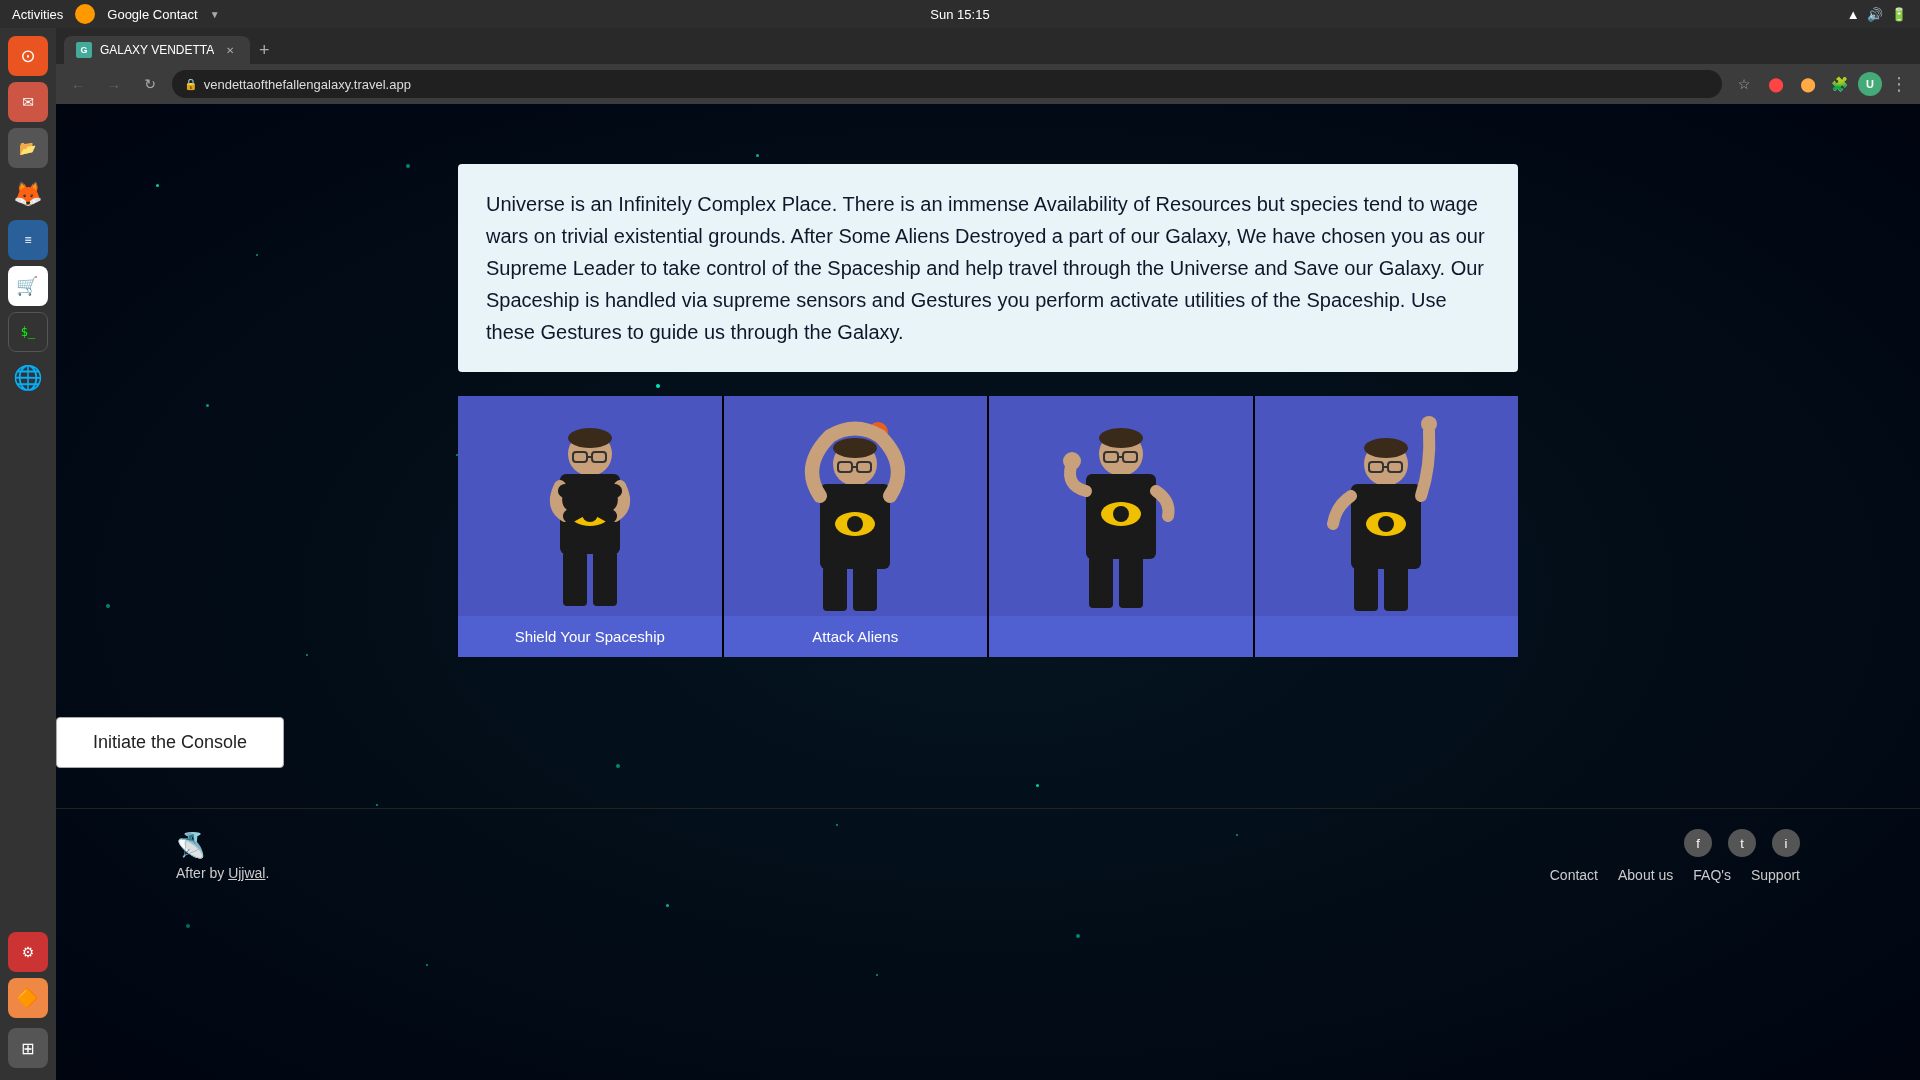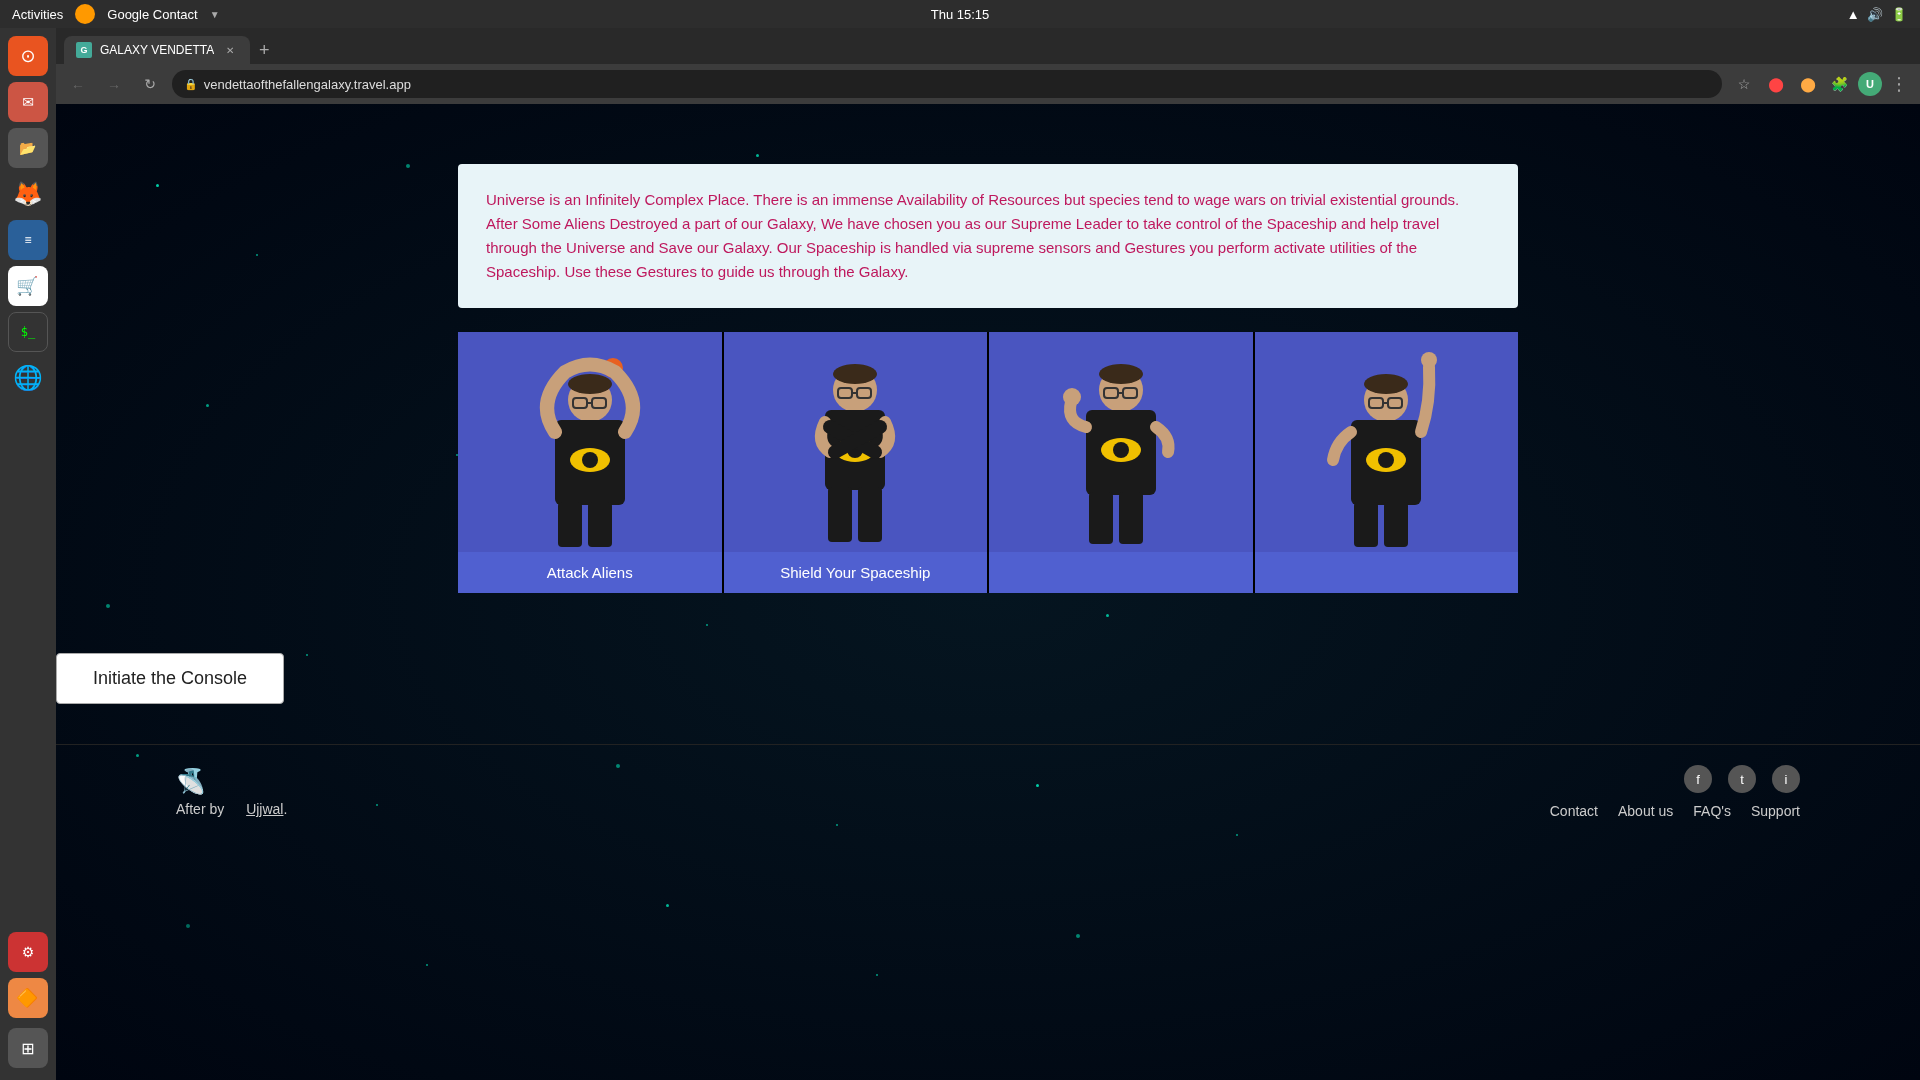--- a/index.html
+++ b/index.html
@@ -185,23 +185,23 @@
     .info-box {
       background: #e8f4f8;
       margin: 60px auto 24px;
       width: 1060px;
       padding: 24px 28px;
       border-radius: 4px;
       position: relative;
       z-index: 2;
     }
     .info-box p {
-      font-size: 15px;
+      font-size: 20px;
       line-height: 1.6;
-      color: #be185d;
+      color: #0f172a;
     }
 
     
     .gesture-row {
       display: flex;
       width: 1060px;
       margin: 0 auto;
       position: relative;
       z-index: 2;
     }
@@ -282,21 +282,20 @@
       transform: rotate(180deg);
       display: inline-block;
     }
     .footer-made {
       color: #ccc;
       font-size: 14px;
     }
     .footer-made a {
       color: #ccc;
       text-decoration: underline;
-      margin-left: 18px;
     }
     .footer-right {
       display: flex;
       flex-direction: column;
       align-items: flex-end;
       gap: 10px;
     }
     .footer-social {
       display: flex;
       gap: 16px;
@@ -323,21 +322,21 @@
 <body>
 
 <div class="os-topbar">
   <div class="os-topbar-left">
     <span>Activities</span>
     <span style="width:20px;height:20px;background:#f90;border-radius:50%;display:inline-block;"></span>
     <span>Google Contact</span>
     <span style="color:#aaa;font-size:10px;">▼</span>
   </div>
   <div class="os-topbar-center">
-    <span>Thu 15:15</span>
+    <span>Sun 15:15</span>
   </div>
   <div class="os-topbar-right">
     <span style="color:#fff;font-size:13px;">▲</span>
     <span style="color:#fff;font-size:13px;">🔊</span>
     <span style="color:#fff;font-size:13px;">🔋</span>
   </div>
 </div>
 
 <div class="sidebar">
   <div class="sidebar-icon ubuntu">
@@ -457,20 +456,50 @@
     </div>
 
     <div class="info-box">
       <p>Universe is an Infinitely Complex Place. There is an immense Availability of Resources but species tend to wage wars on trivial existential grounds. After Some Aliens Destroyed a part of our Galaxy, We have chosen you as our Supreme Leader to take control of the Spaceship and help travel through the Universe and Save our Galaxy. Our Spaceship is handled via supreme sensors and Gestures you perform activate utilities of the Spaceship. Use these Gestures to guide us through the Galaxy.</p>
     </div>
 
     <div class="gesture-row">
 
       <div class="gesture-card">
         <div class="gesture-image">
+          <svg width="110" height="200" viewBox="0 0 110 200">
+
+            <circle cx="55" cy="38" r="22" fill="#c8a07a"></circle>
+
+            <ellipse cx="55" cy="22" rx="22" ry="10" fill="#3a2a1a"></ellipse>
+
+            <rect x="38" y="36" width="14" height="10" rx="3" fill="none" stroke="#333" stroke-width="2"></rect>
+            <rect x="57" y="36" width="14" height="10" rx="3" fill="none" stroke="#333" stroke-width="2"></rect>
+            <line x1="52" y1="41" x2="57" y2="41" stroke="#333" stroke-width="2"></line>
+
+            <rect x="25" y="58" width="60" height="80" rx="6" fill="#1a1a1a"></rect>
+
+            <ellipse cx="55" cy="98" rx="20" ry="12" fill="#f0c000"></ellipse>
+            <ellipse cx="55" cy="98" rx="8" ry="8" fill="#1a1a1a"></ellipse>
+
+            <path d="M25 70 Q15 90 30 100" fill="none" stroke="#c8a07a" stroke-width="12" stroke-linecap="round"></path>
+            <path d="M85 70 Q95 90 80 100" fill="none" stroke="#c8a07a" stroke-width="12" stroke-linecap="round"></path>
+
+            <path d="M30 75 L75 100" stroke="#1a1a1a" stroke-width="14" stroke-linecap="round"></path>
+            <path d="M80 75 L35 100" stroke="#1a1a1a" stroke-width="14" stroke-linecap="round"></path>
+
+            <rect x="28" y="135" width="24" height="55" rx="4" fill="#1a1a1a"></rect>
+            <rect x="58" y="135" width="24" height="55" rx="4" fill="#1a1a1a"></rect>
+          </svg>
+        </div>
+        <div class="gesture-label">Shield Your Spaceship</div>
+      </div>
+
+      <div class="gesture-card">
+        <div class="gesture-image">
 
           <svg width="150" height="200" viewBox="0 0 150 200">
 
             <circle cx="98" cy="16" r="10" fill="#e86020"></circle>
 
             <circle cx="75" cy="48" r="22" fill="#c8a07a"></circle>
             <ellipse cx="75" cy="32" rx="22" ry="10" fill="#3a2a1a"></ellipse>
 
             <rect x="58" y="46" width="14" height="10" rx="3" fill="none" stroke="#333" stroke-width="2"></rect>
             <rect x="77" y="46" width="14" height="10" rx="3" fill="none" stroke="#333" stroke-width="2"></rect>
@@ -481,50 +510,20 @@
             <ellipse cx="75" cy="108" rx="20" ry="12" fill="#f0c000"></ellipse>
             <ellipse cx="75" cy="108" rx="8" ry="8" fill="#1a1a1a"></ellipse>
 
             <path d="M40 80 Q20 50 50 20 Q75 5 100 20 Q130 50 110 80" fill="none" stroke="#c8a07a" stroke-width="14" stroke-linecap="round"></path>
 
             <rect x="43" y="150" width="24" height="45" rx="4" fill="#1a1a1a"></rect>
             <rect x="73" y="150" width="24" height="45" rx="4" fill="#1a1a1a"></rect>
           </svg>
         </div>
         <div class="gesture-label">Attack Aliens</div>
-      </div>
-
-      <div class="gesture-card">
-        <div class="gesture-image">
-          <svg width="110" height="200" viewBox="0 0 110 200">
-
-            <circle cx="55" cy="38" r="22" fill="#c8a07a"></circle>
-
-            <ellipse cx="55" cy="22" rx="22" ry="10" fill="#3a2a1a"></ellipse>
-
-            <rect x="38" y="36" width="14" height="10" rx="3" fill="none" stroke="#333" stroke-width="2"></rect>
-            <rect x="57" y="36" width="14" height="10" rx="3" fill="none" stroke="#333" stroke-width="2"></rect>
-            <line x1="52" y1="41" x2="57" y2="41" stroke="#333" stroke-width="2"></line>
-
-            <rect x="25" y="58" width="60" height="80" rx="6" fill="#1a1a1a"></rect>
-
-            <ellipse cx="55" cy="98" rx="20" ry="12" fill="#f0c000"></ellipse>
-            <ellipse cx="55" cy="98" rx="8" ry="8" fill="#1a1a1a"></ellipse>
-
-            <path d="M25 70 Q15 90 30 100" fill="none" stroke="#c8a07a" stroke-width="12" stroke-linecap="round"></path>
-            <path d="M85 70 Q95 90 80 100" fill="none" stroke="#c8a07a" stroke-width="12" stroke-linecap="round"></path>
-
-            <path d="M30 75 L75 100" stroke="#1a1a1a" stroke-width="14" stroke-linecap="round"></path>
-            <path d="M80 75 L35 100" stroke="#1a1a1a" stroke-width="14" stroke-linecap="round"></path>
-
-            <rect x="28" y="135" width="24" height="55" rx="4" fill="#1a1a1a"></rect>
-            <rect x="58" y="135" width="24" height="55" rx="4" fill="#1a1a1a"></rect>
-          </svg>
-        </div>
-        <div class="gesture-label">Shield Your Spaceship</div>
       </div>
 
       <div class="gesture-card">
         <div class="gesture-image">
           <svg width="130" height="200" viewBox="0 0 130 200">
 
             <circle cx="65" cy="38" r="22" fill="#c8a07a"></circle>
             <ellipse cx="65" cy="22" rx="22" ry="10" fill="#3a2a1a"></ellipse>
 
             <rect x="48" y="36" width="14" height="10" rx="3" fill="none" stroke="#333" stroke-width="2"></rect>

